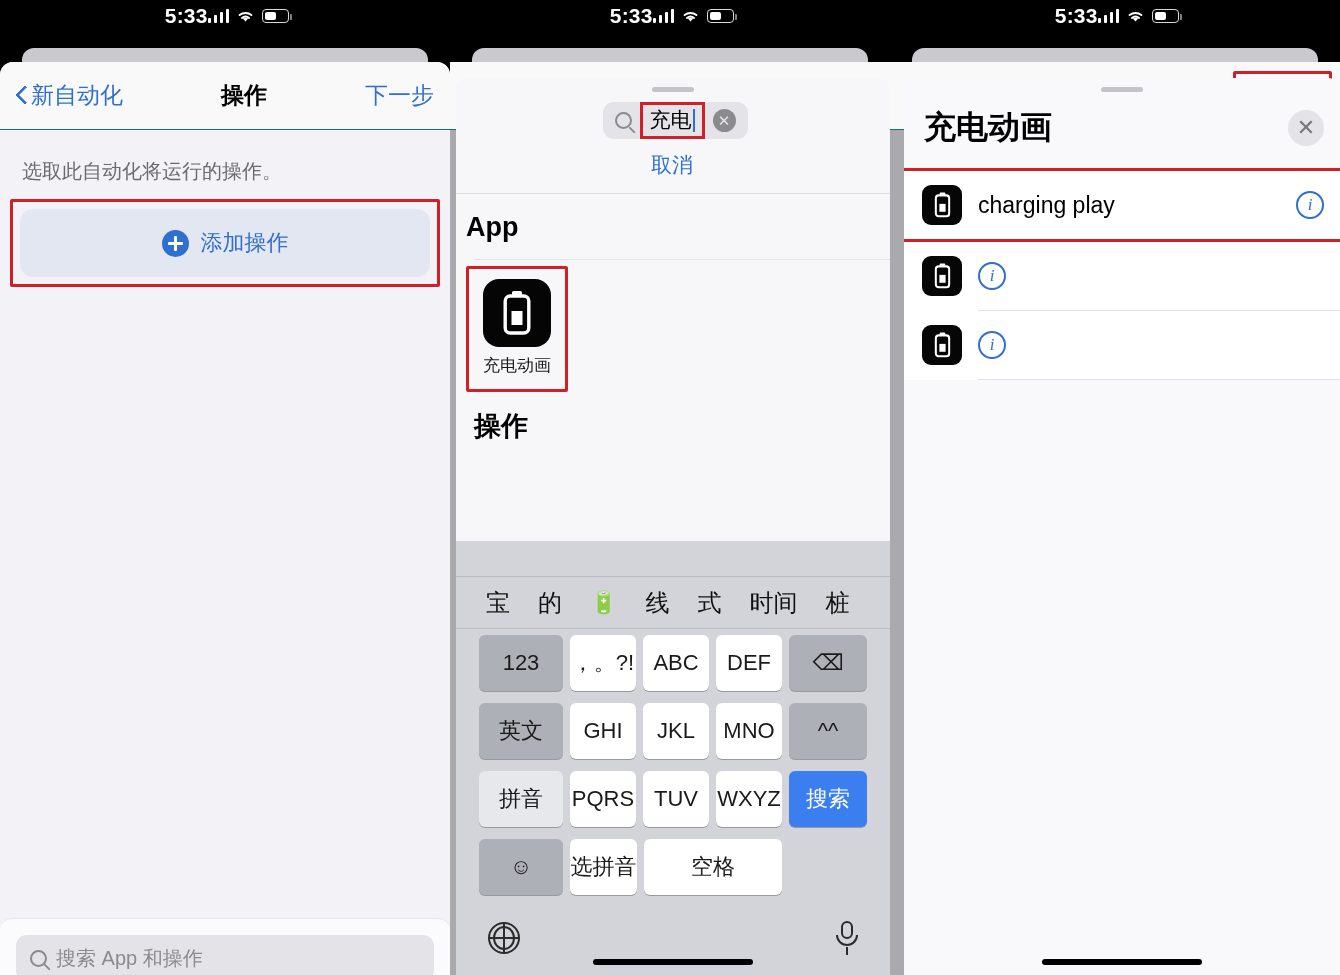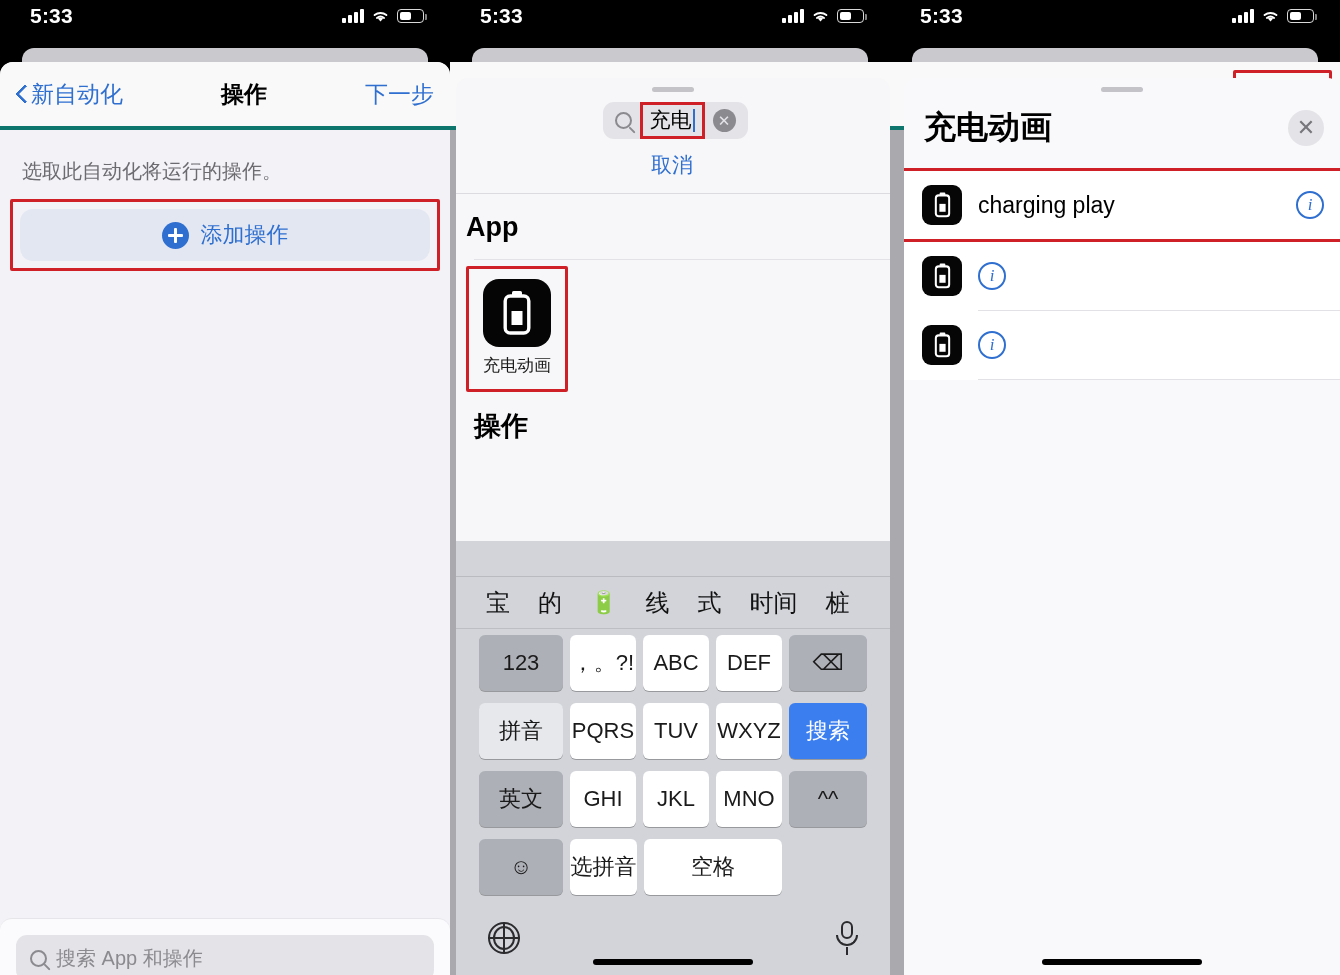--- a/index.html
+++ b/index.html
@@ -11,21 +11,21 @@
   }
   .screens { display: flex; width: 1340px; height: 975px; }
   .phone { position: relative; height: 975px; overflow: hidden; background: #000; }
   .p1 { width: 450px; }
   .p2 { width: 440px; }
   .p3 { width: 450px; }
 
   
   .statusbar {
     height: 48px; background: #000000; color: #fff;
-    display: flex; align-items: center; justify-content: space-between;
+    display: flex; align-items: center; justify-content: center;
     padding: 0 26px 16px 30px; position: relative; z-index: 5;
   }
   .sb-time { font-size: 21px; font-weight: 600; letter-spacing: .2px; }
   .sb-right { display: flex; align-items: center; gap: 7px; }
   .bars { display: flex; align-items: flex-end; gap: 2.4px; height: 14px; }
   .bars i { display:block; width: 3.6px; background: #fff; border-radius: 1px; }
   .bars i:nth-child(1){height:5px} .bars i:nth-child(2){height:8px}
   .bars i:nth-child(3){height:11px} .bars i:nth-child(4){height:14px}
   .wifi { width: 19px; height: 14px; position: relative; }
   .battery { width: 27px; height: 14px; border: 1.6px solid rgba(255,255,255,.85);
@@ -38,37 +38,37 @@
   .backcard {
     position: absolute; top: 48px; left: 22px; right: 22px; height: 40px;
     background: #c9c9ce; border-radius: 12px 12px 0 0;
   }
   .sheet {
     position: absolute; left: 0; right: 0; top: 62px; bottom: 0;
     background: #f2f2f7; border-radius: 13px 13px 0 0; overflow: hidden;
   }
   .navbar {
     height: 68px; background: #f9f9f9; display: flex; align-items: center;
-    justify-content: space-between; padding: 0 16px; border-bottom: 4px solid #0f766e;
+    justify-content: space-between; padding: 0 16px; border-bottom: 1px solid #0f766e;
   }
   .nav-back { display: flex; align-items: center; color: #2f6fd0; font-size: 23px; gap: 4px; }
   .chev-l { width: 11px; height: 19px; position: relative; flex: none; }
   .chev-l::before { content:""; position:absolute; left:2px; top:2px; width:11px; height:11px;
     border-left: 3px solid #2f6fd0; border-bottom: 3px solid #2f6fd0;
     transform: rotate(45deg); border-radius: 1px; }
   .nav-title { font-size: 23px; font-weight: 700; color: #000; }
   .nav-right { color: #2f6fd0; font-size: 23px; }
   .nav-right.hl { border: 3px solid #cf2027; padding: 6px 12px; border-radius: 2px; margin-right:-8px; }
 
   
   .p1-body { background: #f2f2f7; height: 100%; position: relative; }
   .hint { font-size: 20px; color: #6b6b70; padding: 28px 22px 0; }
   .addwrap { margin: 14px 10px 0; border: 3px solid #cf2027; padding: 7px; border-radius: 2px; }
   .addbtn {
-    background: #e3e7f2; border-radius: 13px; height: 52px;
+    background: #e3e7f2; border-radius: 13px; height: 68px;
     display: flex; align-items: center; justify-content: center; gap: 12px;
   }
   .plus { width: 27px; height: 27px; border-radius: 50%; background: #2f6fd0; position: relative; }
   .plus::before, .plus::after { content:""; position:absolute; background:#fff; border-radius:1px; }
   .plus::before { left: 6px; right: 6px; top: 12.5px; height: 2.6px; }
   .plus::after { top: 6px; bottom: 6px; left: 12.5px; width: 2.6px; }
   .addlbl { color: #2f6fd0; font-size: 22px; }
 
   .bottombar {
     position: absolute; left: 0; right: 0; bottom: 0; height: 125px;
@@ -305,32 +305,32 @@
           </div>
 
           <div class="krow">
             <div class="key fn w-side">123</div>
             <div class="key">，。?!</div>
             <div class="key">ABC</div>
             <div class="key">DEF</div>
             <div class="key fn w-side2">⌫</div>
           </div>
           <div class="krow">
+            <div class="key fn w-side">英文</div>
+            <div class="key">GHI</div>
+            <div class="key">JKL</div>
+            <div class="key">MNO</div>
+            <div class="key fn w-side2">^^</div>
+          </div>
+          <div class="krow">
             <div class="key fn2 w-side">拼音</div>
             <div class="key">PQRS</div>
             <div class="key">TUV</div>
             <div class="key">WXYZ</div>
             <div class="key blue w-side2">搜索</div>
-          </div>
-          <div class="krow">
-            <div class="key fn w-side">英文</div>
-            <div class="key">GHI</div>
-            <div class="key">JKL</div>
-            <div class="key">MNO</div>
-            <div class="key fn w-side2">^^</div>
           </div>
           <div class="krow">
             <div class="key fn w-side">☺</div>
             <div class="key">选拼音</div>
             <div class="key wide">空格</div>
             <div class="key blue w-side2" style="visibility:hidden"></div>
           </div>
           <div class="kb-bot">
             <div class="globe">
                 <i></i>

